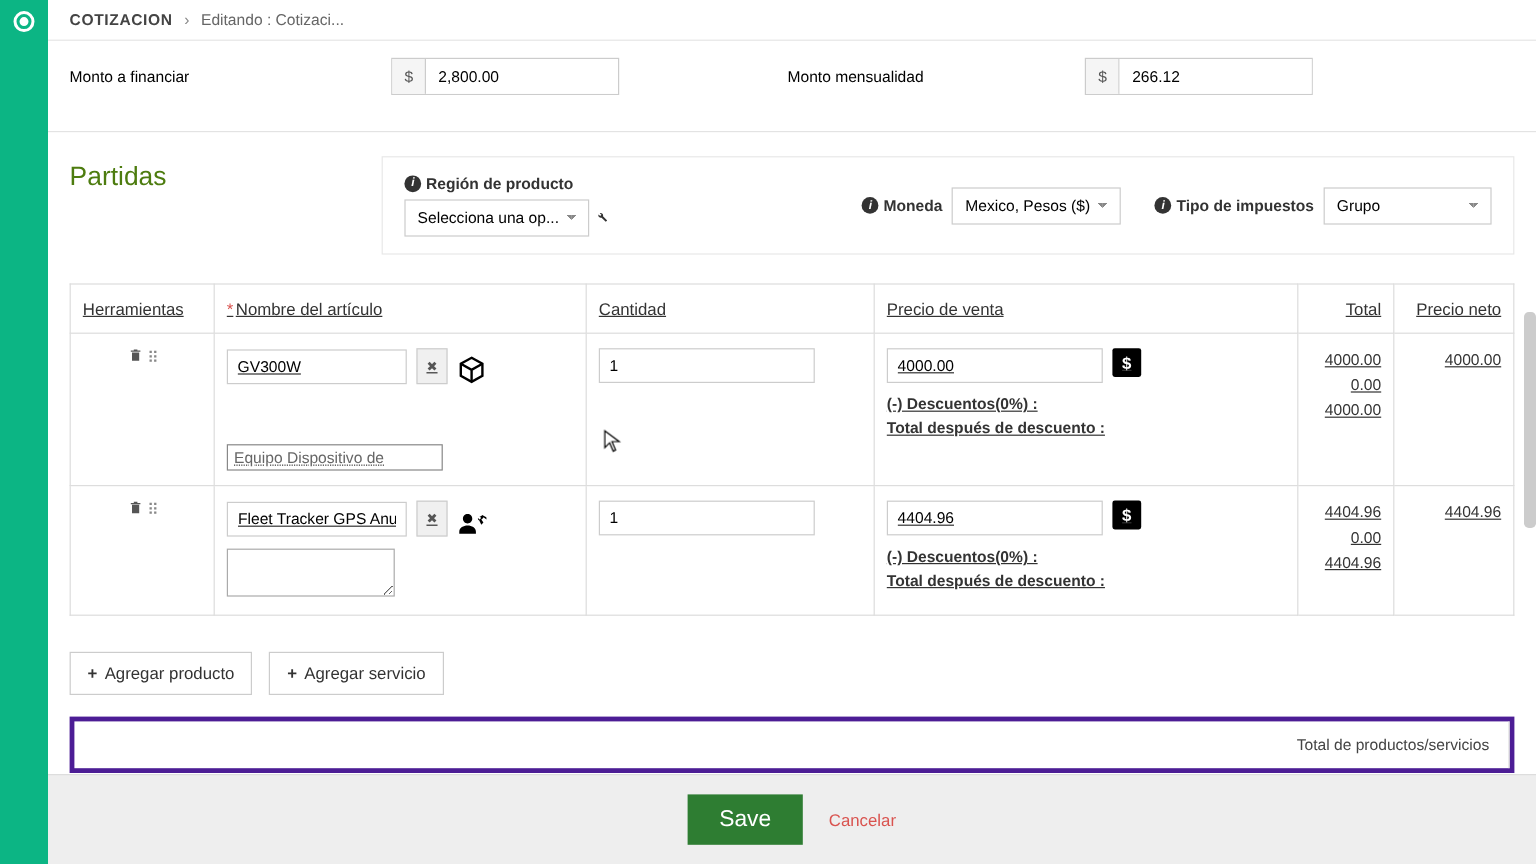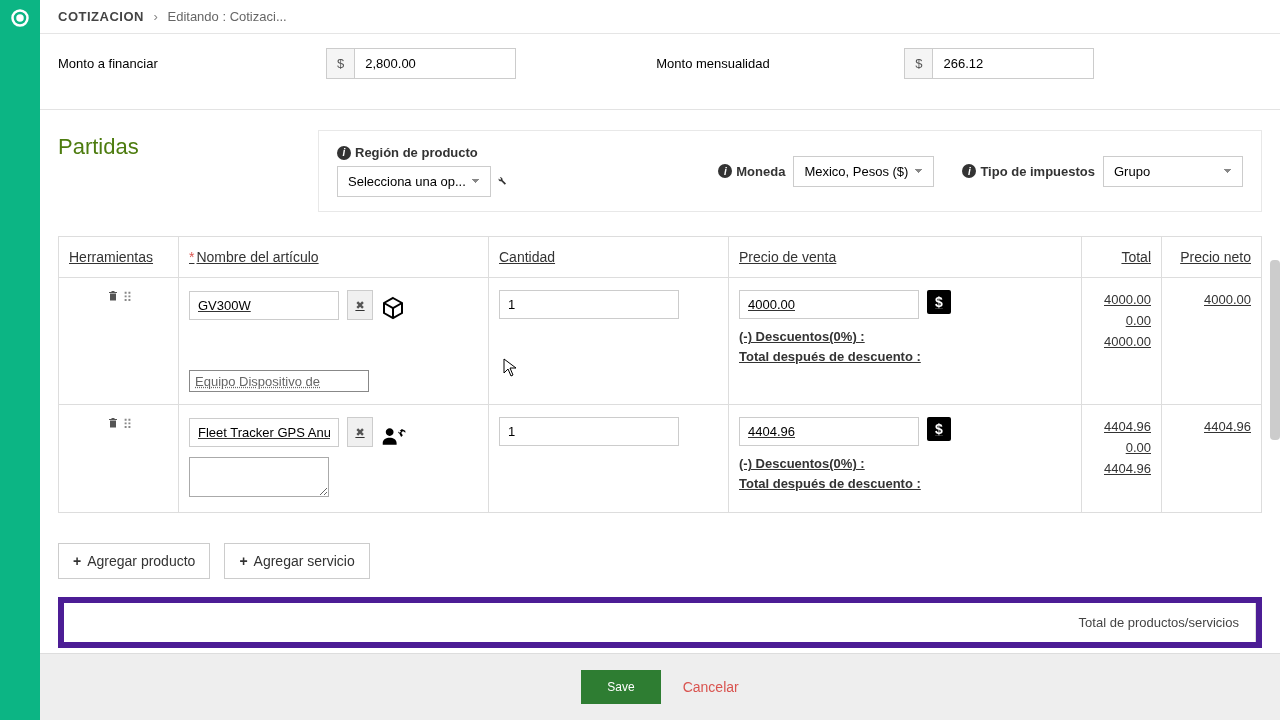--- a/index.html
+++ b/index.html
@@ -43,26 +43,26 @@
 .desc-input { border: 1px solid #888; padding: 3px 5px; width: 180px; font-size: 13px; color: #666; resize: both; height: 22px; text-decoration: underline dotted; margin-top: 40px; }
 .desc-textarea { border: 1px solid #aaa; width: 140px; height: 40px; resize: both; }
 .qty-input, .price-input { border: 1px solid #ccc; padding: 6px 8px; width: 180px; font-size: 13px; }
 .price-wrapper { display: flex; align-items: flex-start; gap: 8px; }
 .price-badge { background: #000; color: #fff; width: 24px; height: 24px; display: flex; align-items: center; justify-content: center; font-weight: bold; font-size: 14px; border-radius: 2px; }
 .price-details { margin-top: 8px; font-size: 13px; color: #333; line-height: 1.5; }
 .price-details .bold { font-weight: 600; }
 .total-cell { text-align: right; font-size: 13px; line-height: 1.6; color: #333; }
 .action-row { padding: 30px 0 18px 0; display: flex; gap: 14px; }
 .btn-outline { border: 1px solid #ccc; background: #fff; padding: 9px 14px; font-size: 14px; color: #333; cursor: pointer; display: flex; align-items: center; gap: 6px; }
-.summary-box { border: 6px solid #4c1d95; margin: 0 0 20px 0; }
+.summary-box { border: 4px solid #4c1d95; margin: 0 0 20px 0; }
 .summary-row { display: flex; }
 .summary-label { flex: 1; text-align: right; padding: 12px 16px; color: #444; border-right: 1px solid #ddd; }
 .summary-value { width: 190px; text-align: right; padding: 12px 16px; color: #333; }
 .footer { position: absolute; bottom: 0; left: 0; right: 0; background: #eee; padding: 16px 0; display: flex; justify-content: center; align-items: center; gap: 22px; border-top: 1px solid #ddd; }
-.btn-save { background: #2e7d32; color: #fff; border: none; padding: 10px 26px; font-size: 12px; cursor: pointer; }
+.btn-save { background: #2e7d32; color: #fff; border: none; padding: 10px 26px; font-size: 19px; cursor: pointer; }
 .btn-cancel { color: #d9534f; font-size: 14px; cursor: pointer; background: none; border: none; }
 .cursor-pointer { position: absolute; left: 463px; top: 358px; pointer-events: none; }
 .scrollbar-stub { position: absolute; right: 0; top: 260px; width: 10px; height: 180px; background: #ccc; border-radius: 4px; }
 </style>
 </head>
 <body>
 
 <div class="app">
   <div class="sidebar-left">
     <svg viewBox="0 0 24 24" fill="none" stroke="#fff" stroke-width="3">

